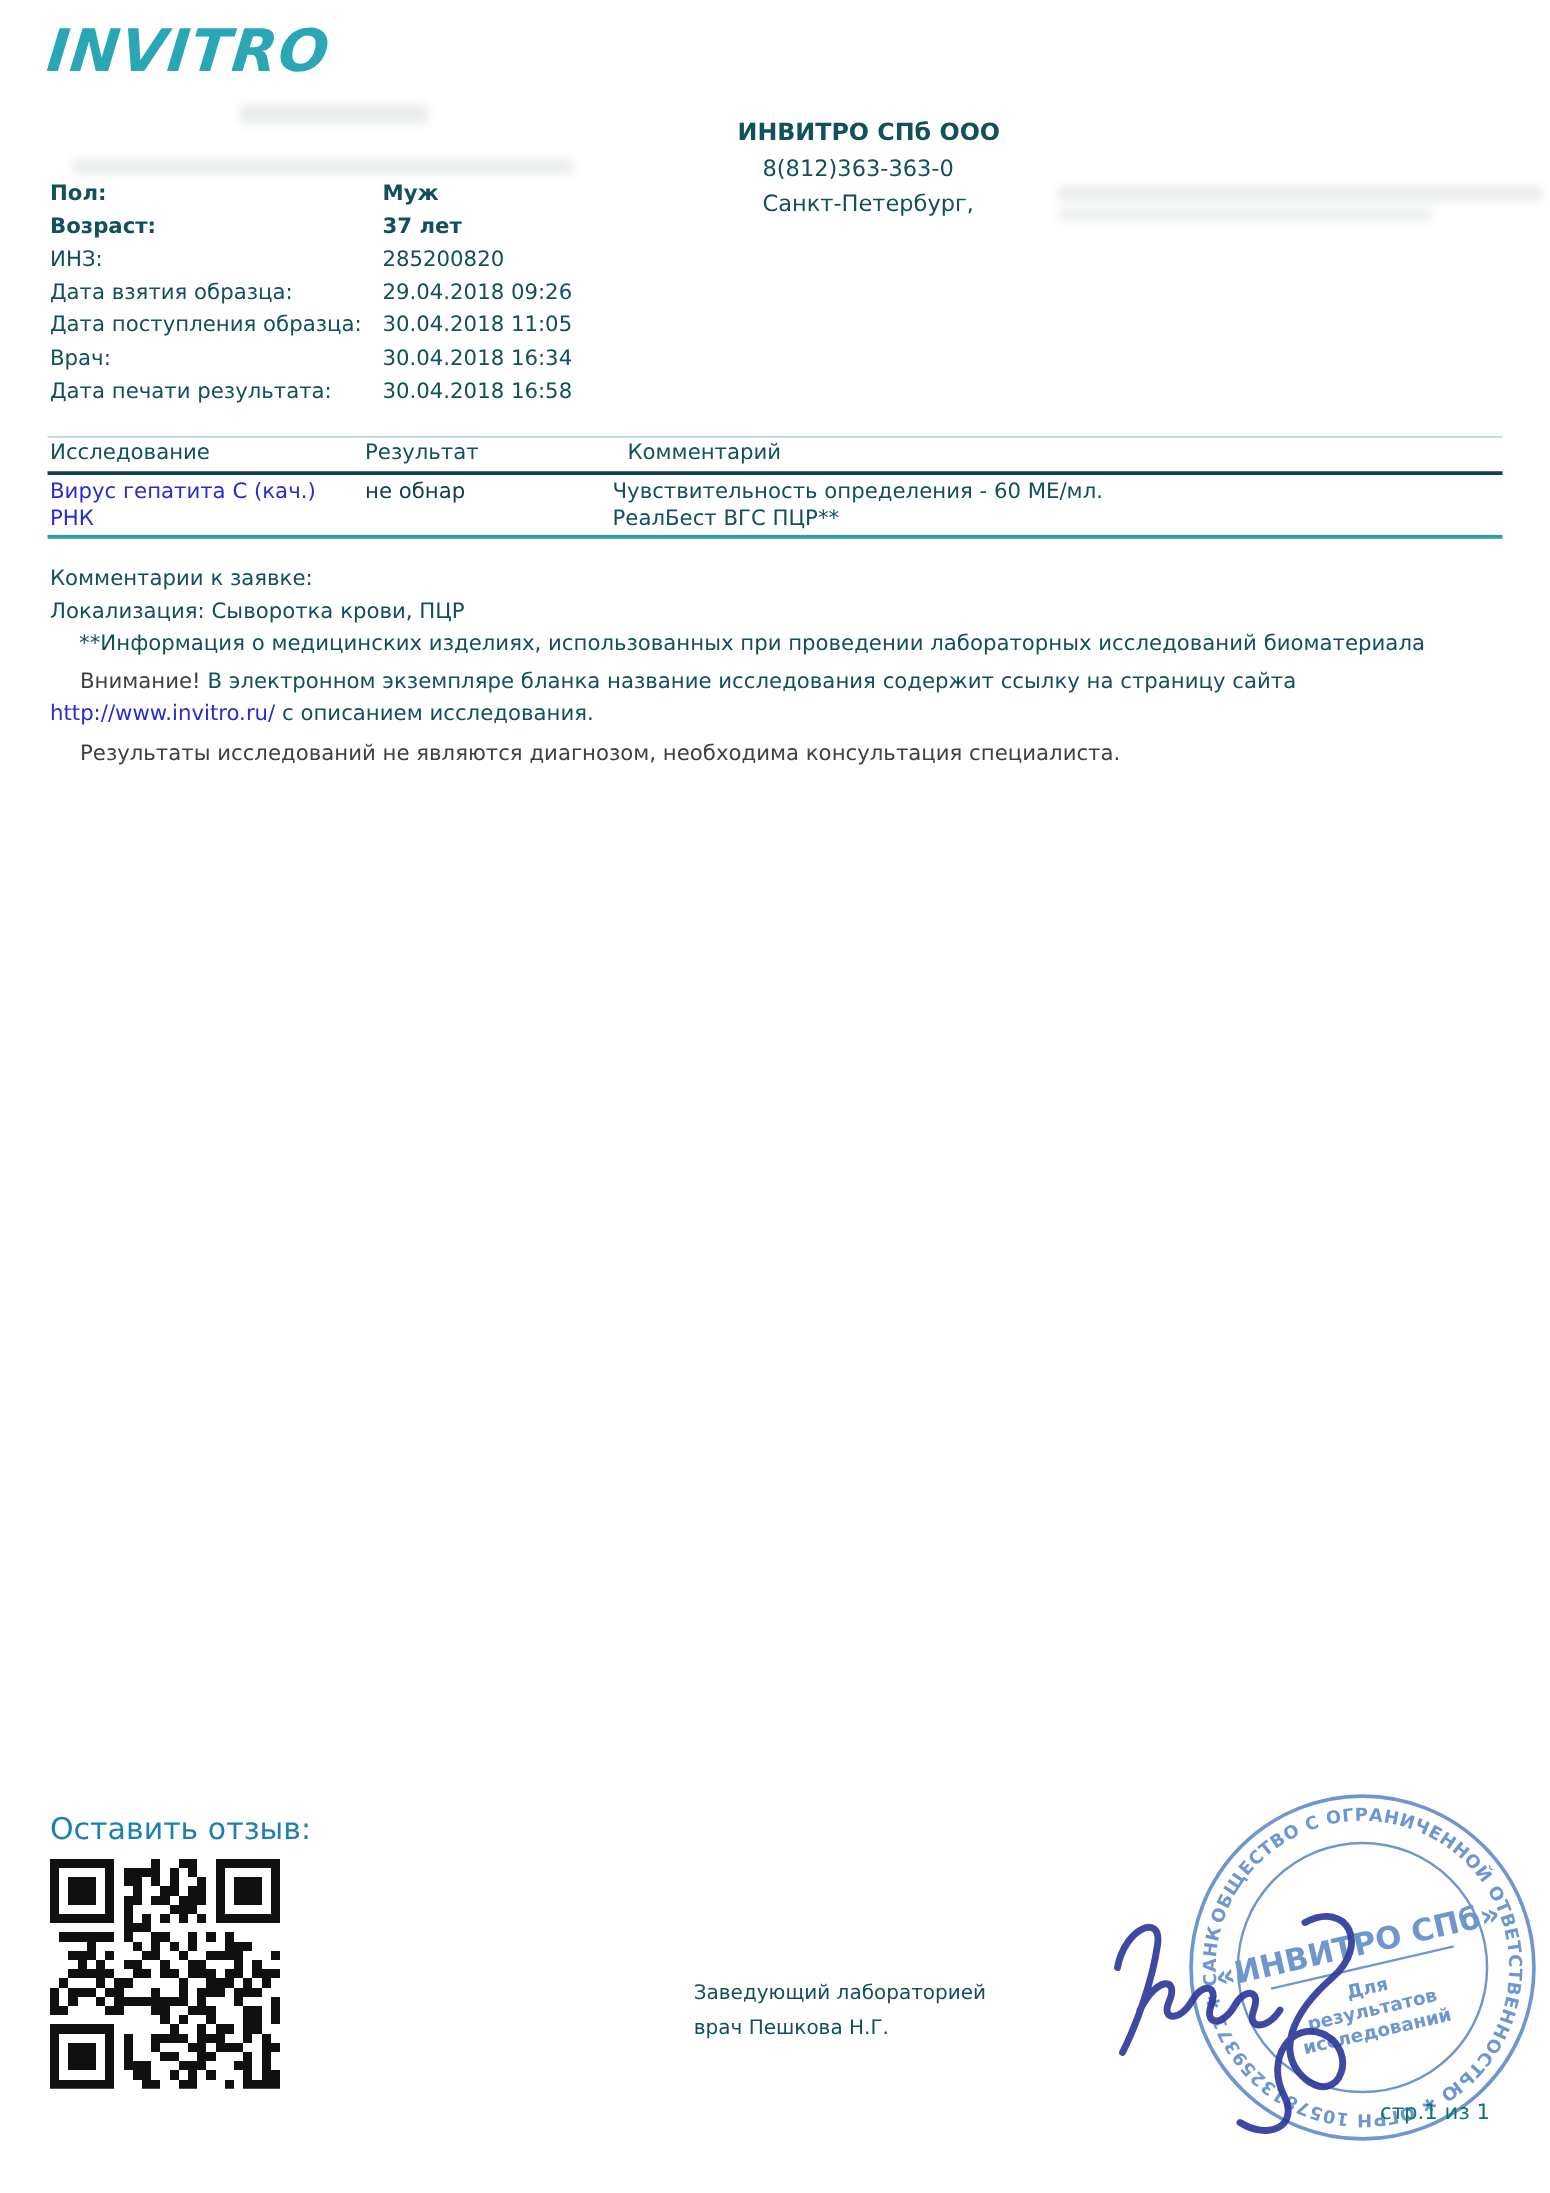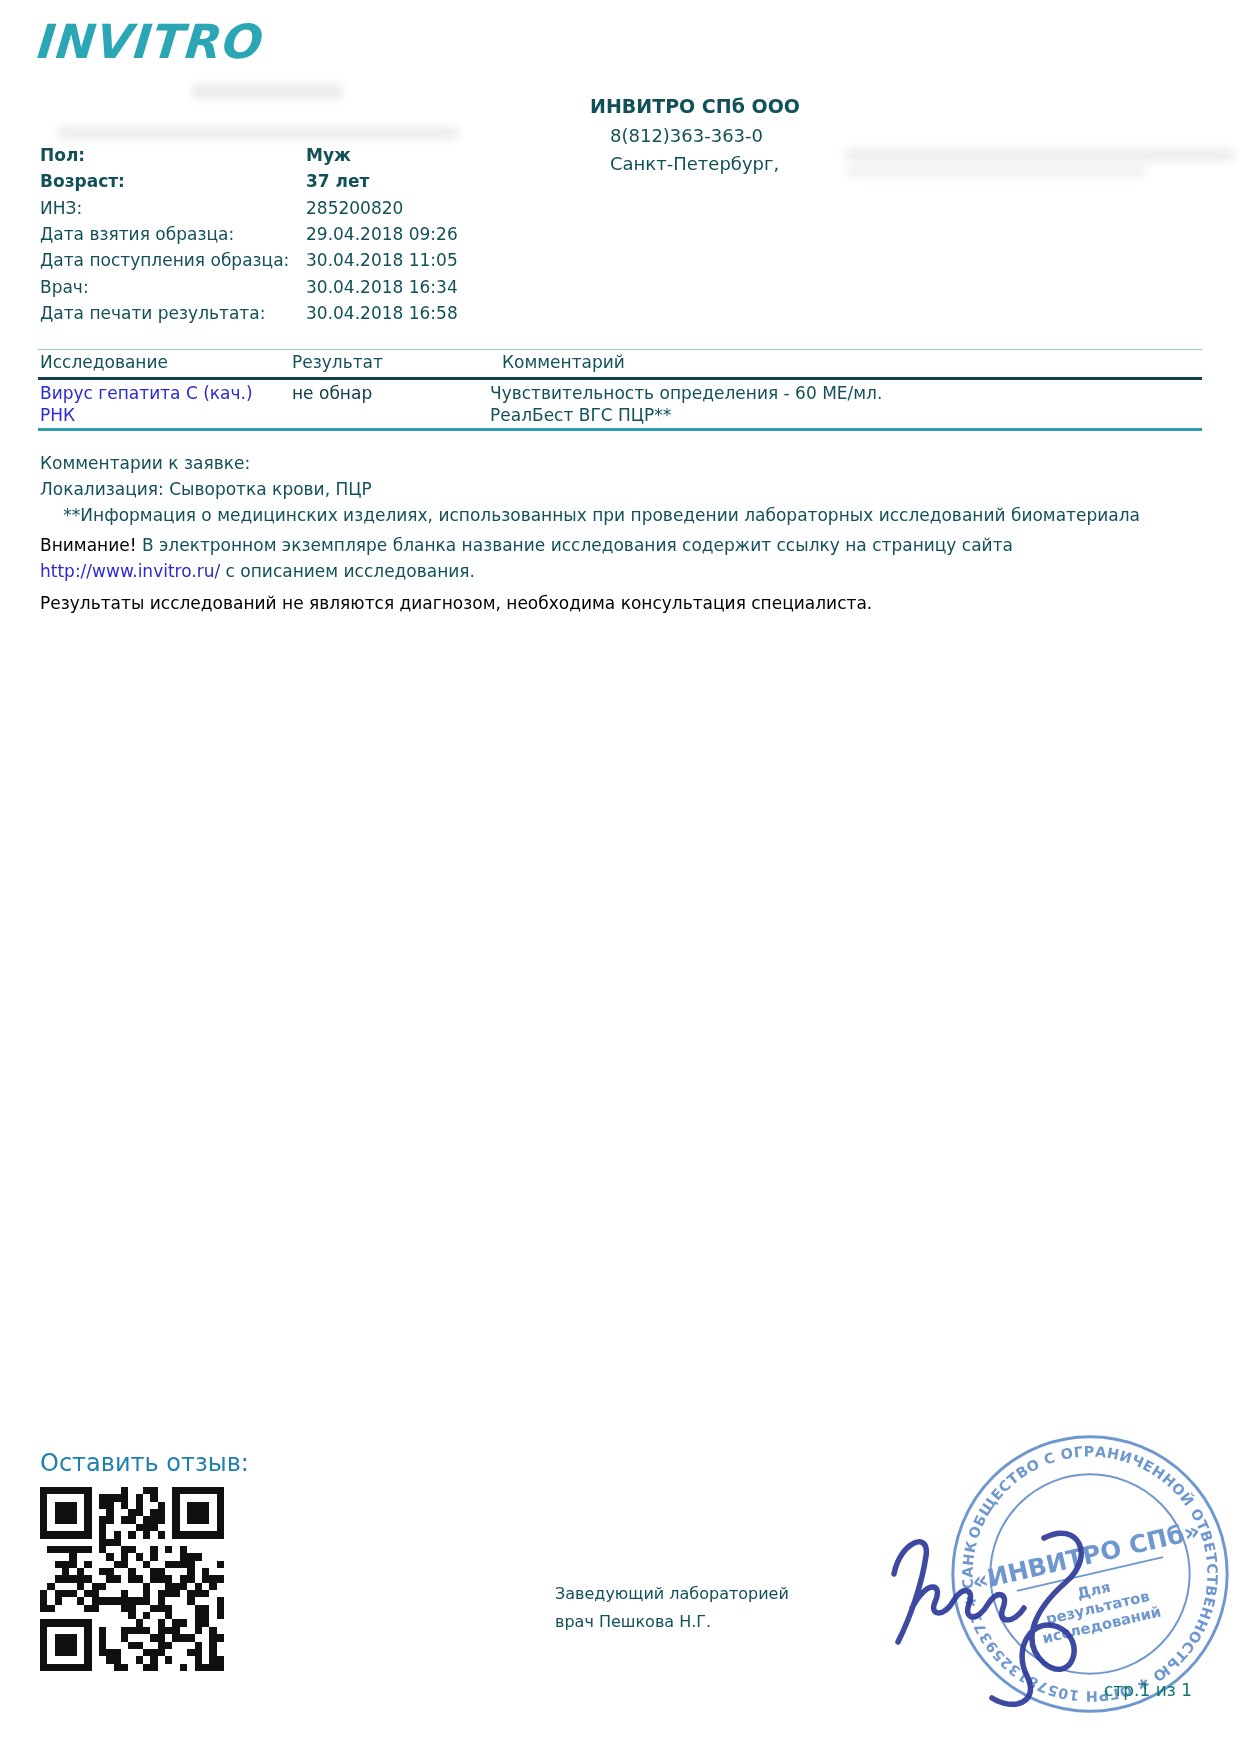--- a/index.html
+++ b/index.html
@@ -40,21 +40,21 @@
   .test-name{left:40px;top:382px;color:#2a2ace;}
   .test-result{left:292px;top:382px;font-weight:normal;color:#10404e;}
   .test-comment{left:490px;top:382px;}
   
   .cm{left:40px;font-size:17px;}
   .cm-title{top:453px;}
   .cm-l1{top:479px;}
   .cm-l2{top:505px;width:1100px;text-align:right;}
   .notice{top:535px;width:1000px;}
   .notice2{top:561px;}
-  .orange{color:#000000;}
+  .orange{color:#404040;margin-left:24px;}
   .link{color:#2a2ace;cursor:pointer;}
   .disclaimer{left:40px;top:593px;font-size:17px;}
   
   .feedback{left:40px;top:1449px;font-size:24px;color:#2080ad;}
   .qr{left:40px;top:1487px;width:184px;height:184px;}
   .signoff{left:555px;top:1580px;font-size:16px;line-height:28px;}
   .stamp{left:942px;top:1426px;width:296px;height:296px;opacity:.85;}
   .sig{left:872px;top:1512px;width:250px;height:200px;}
   .pageno{left:1104px;top:1680px;font-size:17px;color:#0f766e;}
 </style>

